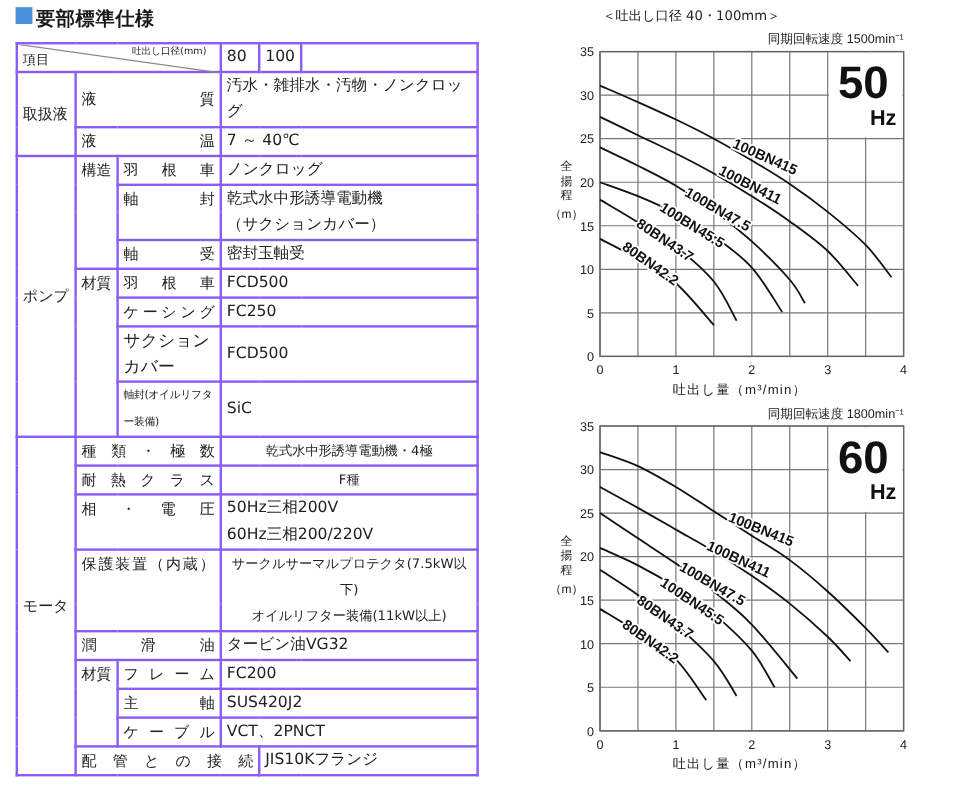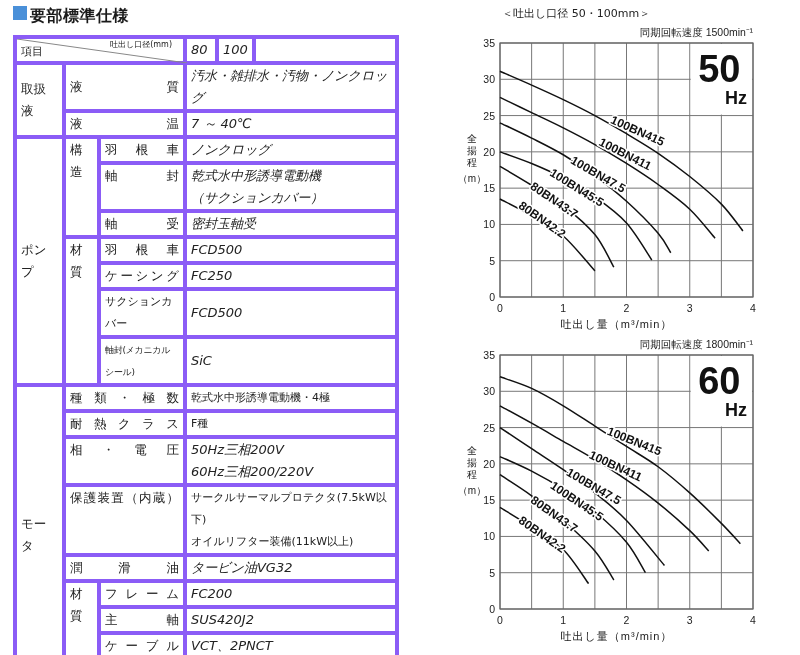--- a/index.html
+++ b/index.html
@@ -4,30 +4,30 @@
 <style>
   html, body { margin:0; padding:0; background:#ffffff; }
   body { width:800px; height:655px; position:relative; overflow:hidden;
          font-family:"DejaVu Sans", sans-serif; color:#222; }
   .title { position:absolute; left:13px; top:6px; height:24px; display:flex; align-items:flex-start; }
   .title .sq { width:14px; height:14px; background:#4a90d9; margin-right:3px; }
   .title .tx { font-size:16px; font-weight:bold; letter-spacing:0.5px; color:#1a1a1a; }
 
   table.spec { position:absolute; left:13px; top:35px; border-collapse:collapse;
                font-size:12.5px; width:386px; }
-  table.spec td { border:4px solid #8b5cf6; padding:0 4px; height:22px; line-height:22px; vertical-align:middle; }
+  table.spec td { border:2px solid #8b5cf6; padding:0 4px; height:22px; line-height:22px; vertical-align:middle; }
   .hdr-cell { position:relative; height:23px; }
   .hdr-cell .lbl-l { position:absolute; left:4px; top:6px; font-size:11px; line-height:14px; }
   .hdr-cell .lbl-r { position:absolute; right:11px; top:1px; font-size:8px; line-height:10px; }
   .hdr-cell svg { position:absolute; left:0; top:0; }
   .just { display:flex; justify-content:space-between; }
-  .small { font-size:11px; }
+  .small { font-size:14px; }
   .tiny { font-size:9px; letter-spacing:-0.3px; }
-  .val { font-size:13px;font-style:italic; }
-  .val-small { font-size:11px; }
+  .val { font-size:13px; }
+  .val-small { font-size:11px;text-align:center; }
 
   .chart { position:absolute; left:460px; }
   .caption { position:absolute; left:502px; top:6px; font-size:11px; }
   svg text { font-family:"Liberation Sans", sans-serif; }
 </style>
 </head>
 <body>
 
 <div class="title">
   <div class="sq"></div>
@@ -131,21 +131,21 @@
             <span>グ</span>
           </div>
         </td>
     <td colspan="3" class="val">FC250</td>
   </tr>
   <tr>
     <td class="small">サクションカバー</td>
     <td colspan="3" class="val">FCD500</td>
   </tr>
   <tr>
-    <td class="tiny">軸封(メカニカルシール)</td>
+    <td class="tiny">軸封(オイルリフター装備)</td>
     <td colspan="3" class="val">SiC</td>
   </tr>
 
   <tr>
     <td rowspan="11">モータ</td>
     <td colspan="2">
           <div class="just">
             <span>種</span>
             <span>類</span>
             <span>・</span>
@@ -251,21 +251,21 @@
             <span>の</span>
             <span>接</span>
             <span>続</span>
           </div>
         </td>
     <td colspan="3" class="val">JIS10Kフランジ</td>
   </tr>
 </tbody>
   </table>
 
-<div class="caption">＜吐出し口径  50・100mm＞</div>
+<div class="caption">＜吐出し口径  40・100mm＞</div>
 
 <svg id="chart0" class="chart" width="340" height="320" style="top:10px" viewBox="460 10 340 320">
     <text x="753" y="36" font-size="10.5" text-anchor="end" fill="#222">同期回転速度 1500min⁻¹</text>
     <g>
       <line x1="500" y1="43" x2="500" y2="297" stroke="#777" stroke-width="1"></line>
       <line x1="531.625" y1="43" x2="531.625" y2="297" stroke="#777" stroke-width="1"></line>
       <line x1="563.25" y1="43" x2="563.25" y2="297" stroke="#777" stroke-width="1"></line>
       <line x1="594.875" y1="43" x2="594.875" y2="297" stroke="#777" stroke-width="1"></line>
       <line x1="626.5" y1="43" x2="626.5" y2="297" stroke="#777" stroke-width="1"></line>
       <line x1="658.125" y1="43" x2="658.125" y2="297" stroke="#777" stroke-width="1"></line>

